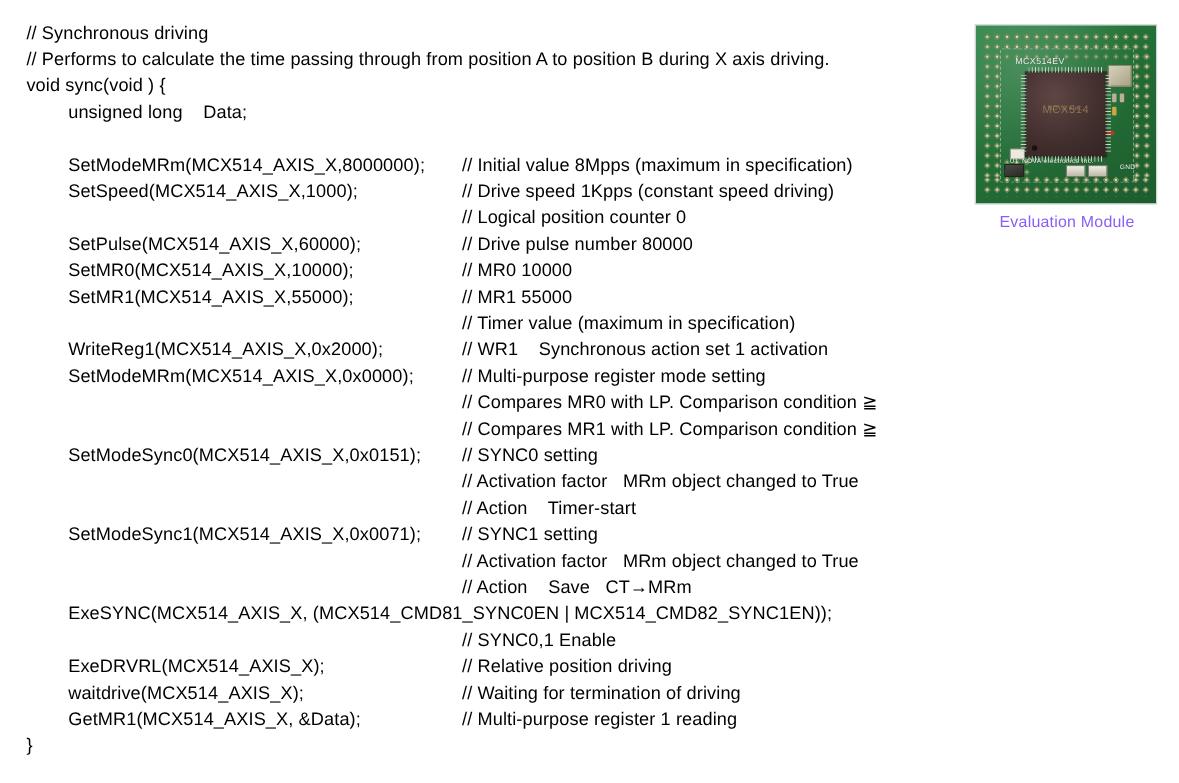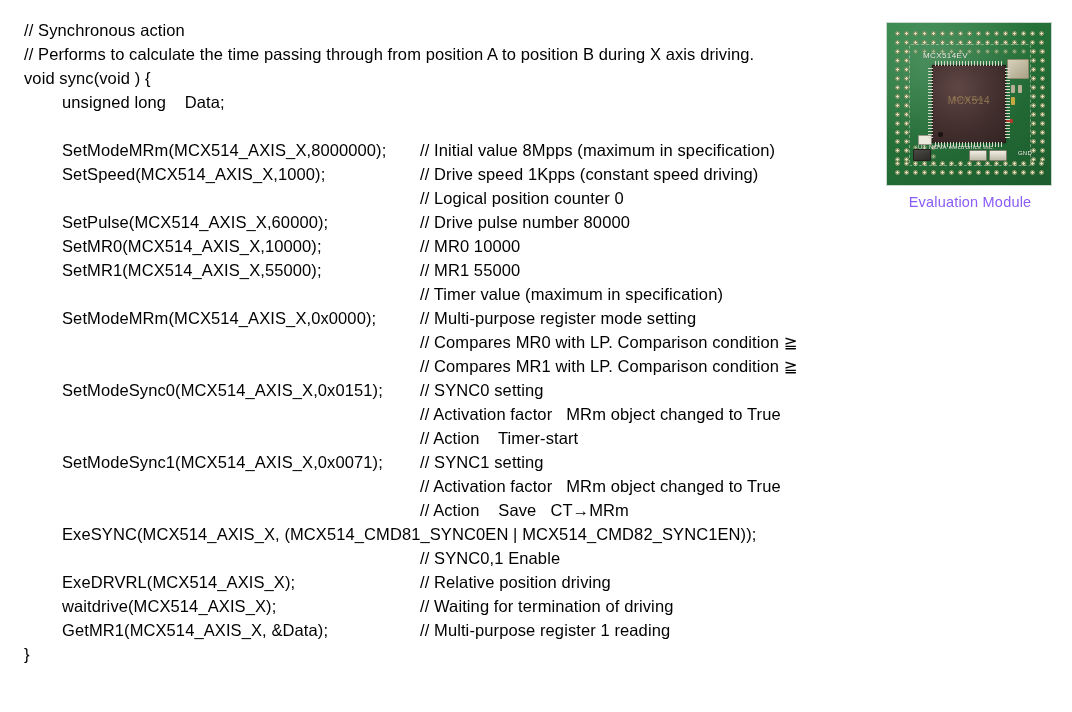--- a/index.html
+++ b/index.html
@@ -181,21 +181,21 @@
     font-family: "Liberation Sans", sans-serif;
     color: #8b5cf6;
     letter-spacing: 0.2px;
   }
 </style>
 </head>
 <body>
 
 <div id="code-listing">
     <div class="code-line">
-      <span class="code-col col-l0">// Synchronous action</span>
+      <span class="code-col col-l0">// Synchronous driving</span>
     </div>
     <div class="code-line">
       <span class="code-col col-l0">// Performs to calculate the time passing through from position A to position B during X axis driving.</span>
     </div>
     <div class="code-line">
       <span class="code-col col-l0">void sync(void ) {</span>
     </div>
     <div class="code-line">
       <span class="code-col col-l1">unsigned long    Data;</span>
     </div>
@@ -218,20 +218,24 @@
     <div class="code-line">
       <span class="code-col col-l1">SetMR0(MCX514_AXIS_X,10000);</span>
       <span class="code-col col-cmt">// MR0 10000</span>
     </div>
     <div class="code-line">
       <span class="code-col col-l1">SetMR1(MCX514_AXIS_X,55000);</span>
       <span class="code-col col-cmt">// MR1 55000</span>
     </div>
     <div class="code-line">
       <span class="code-col col-cmt">// Timer value (maximum in specification)</span>
+    </div>
+    <div class="code-line">
+      <span class="code-col col-l1">WriteReg1(MCX514_AXIS_X,0x2000);</span>
+      <span class="code-col col-cmt">// WR1    Synchronous action set 1 activation</span>
     </div>
     <div class="code-line">
       <span class="code-col col-l1">SetModeMRm(MCX514_AXIS_X,0x0000);</span>
       <span class="code-col col-cmt">// Multi-purpose register mode setting</span>
     </div>
     <div class="code-line">
       <span class="code-col col-cmt">// Compares MR0 with LP. Comparison condition ≧</span>
     </div>
     <div class="code-line">
       <span class="code-col col-cmt">// Compares MR1 with LP. Comparison condition ≧</span>

